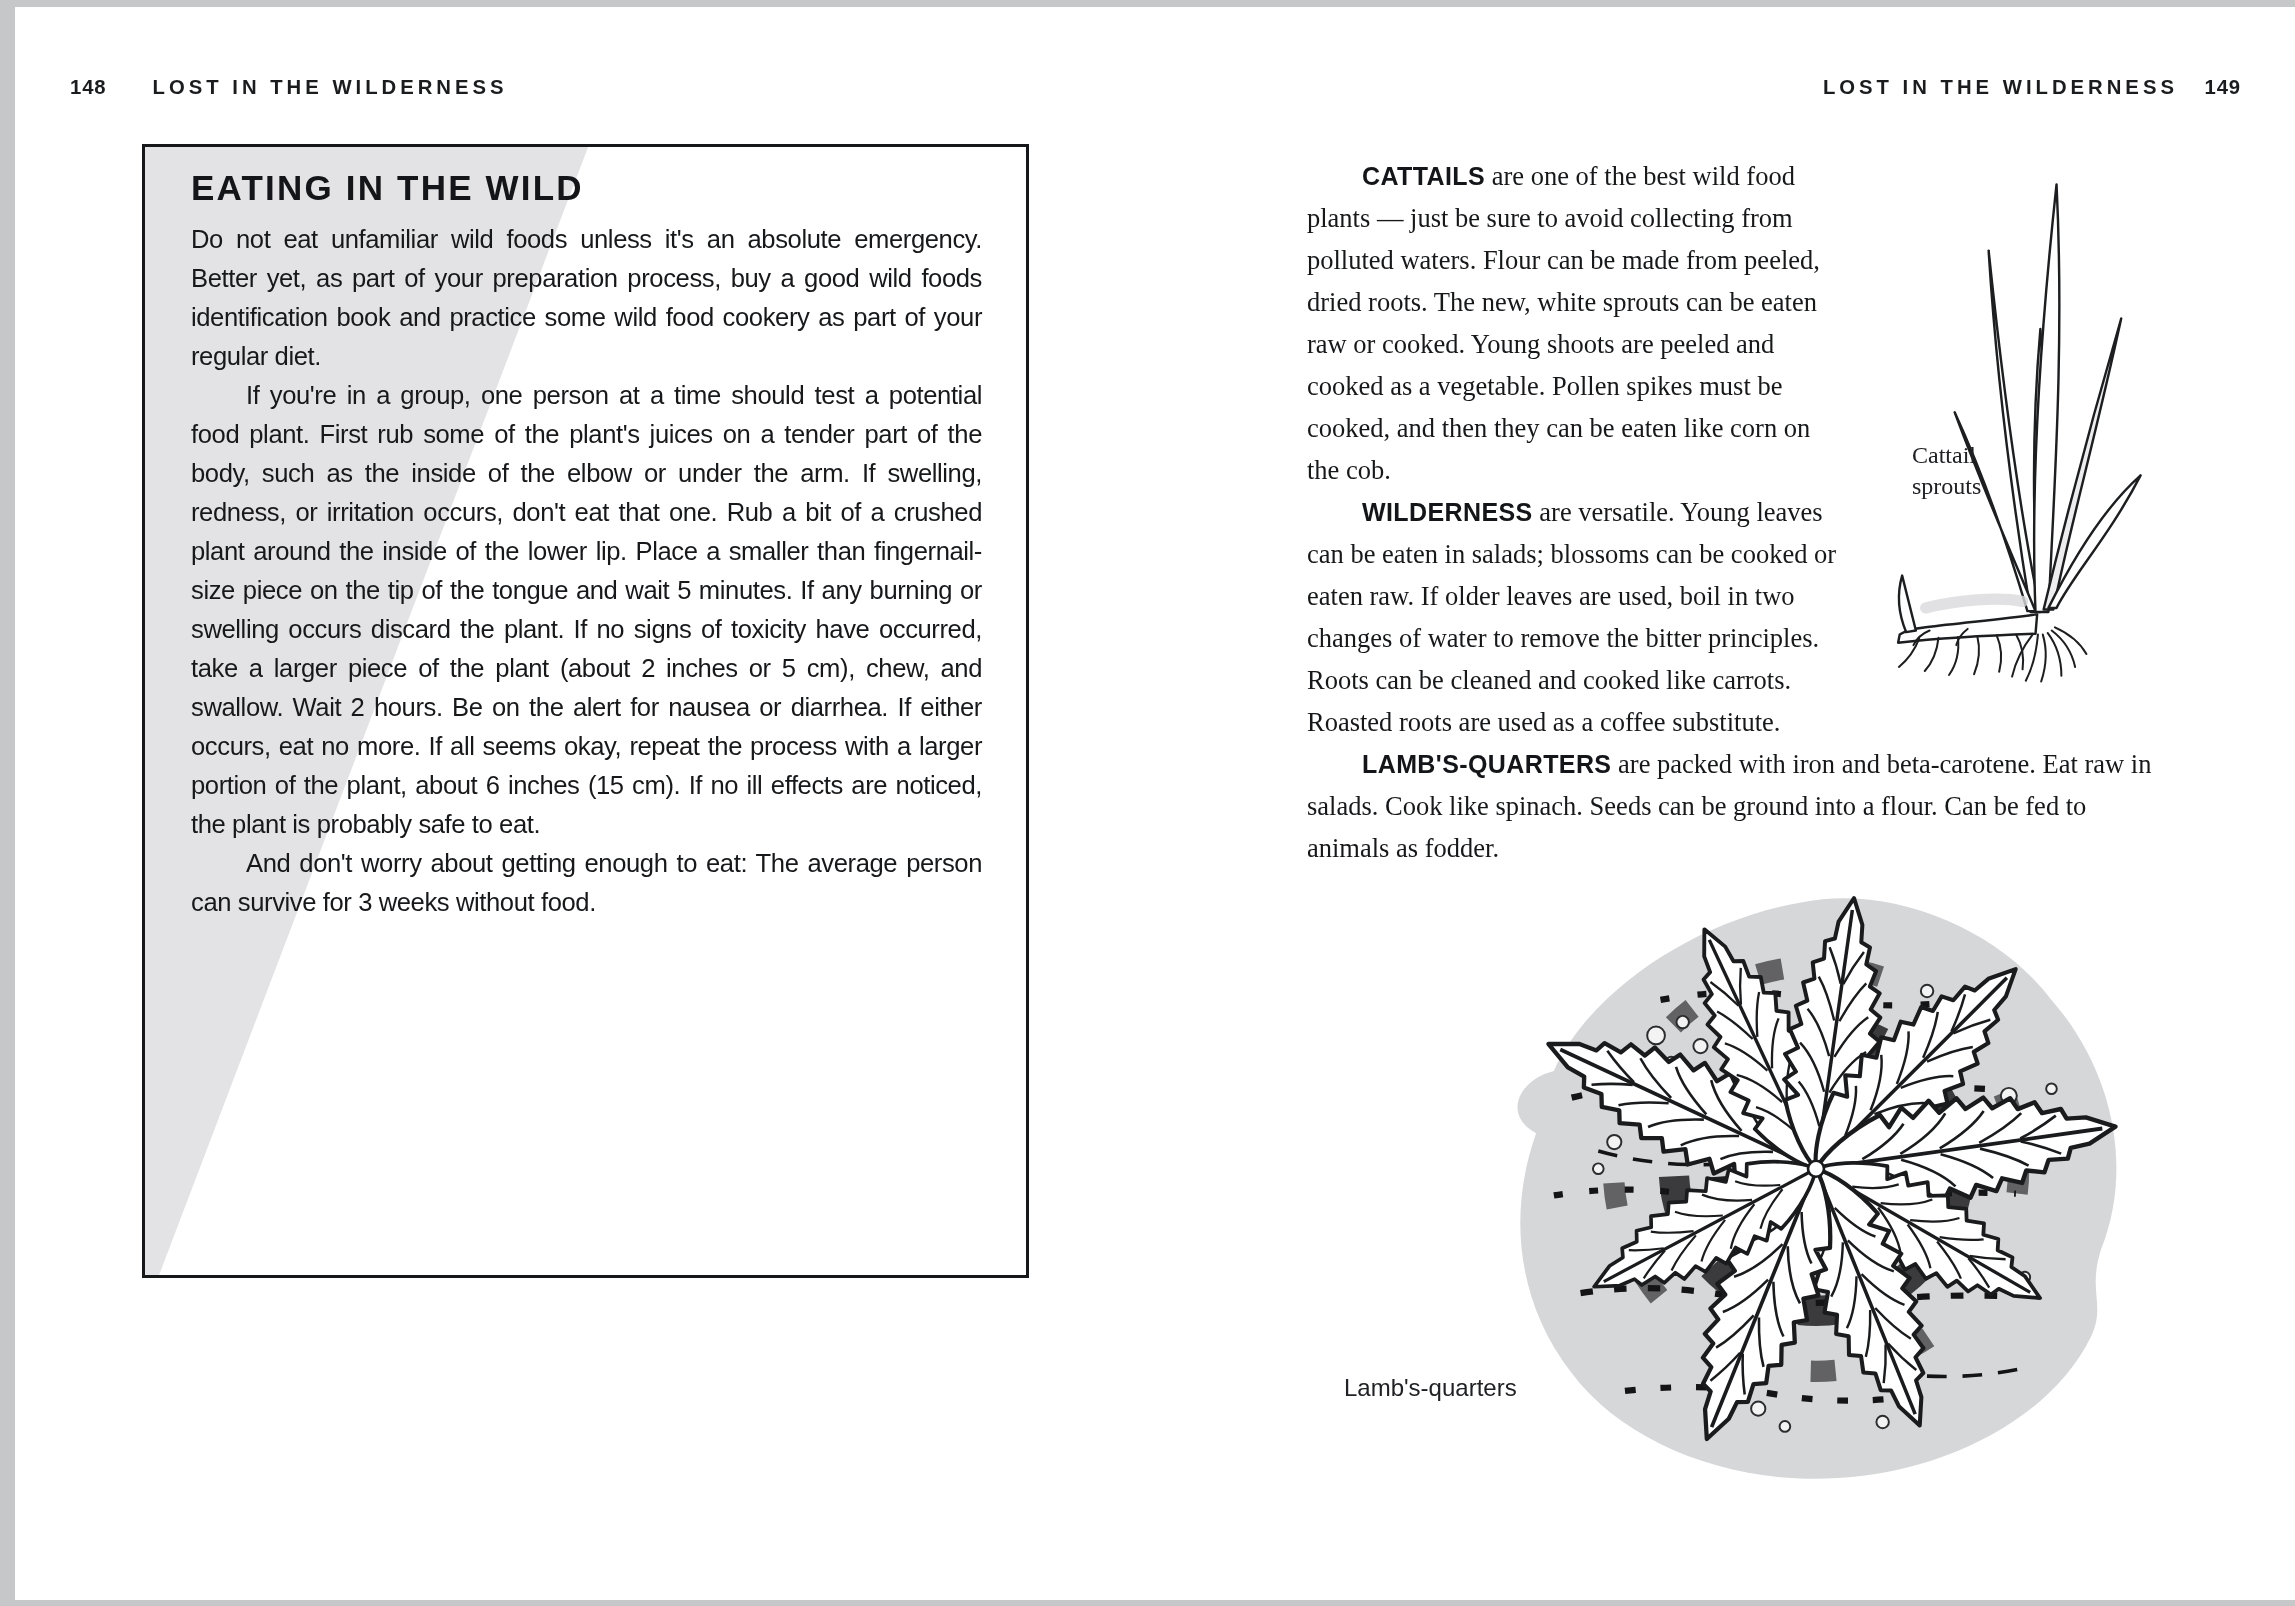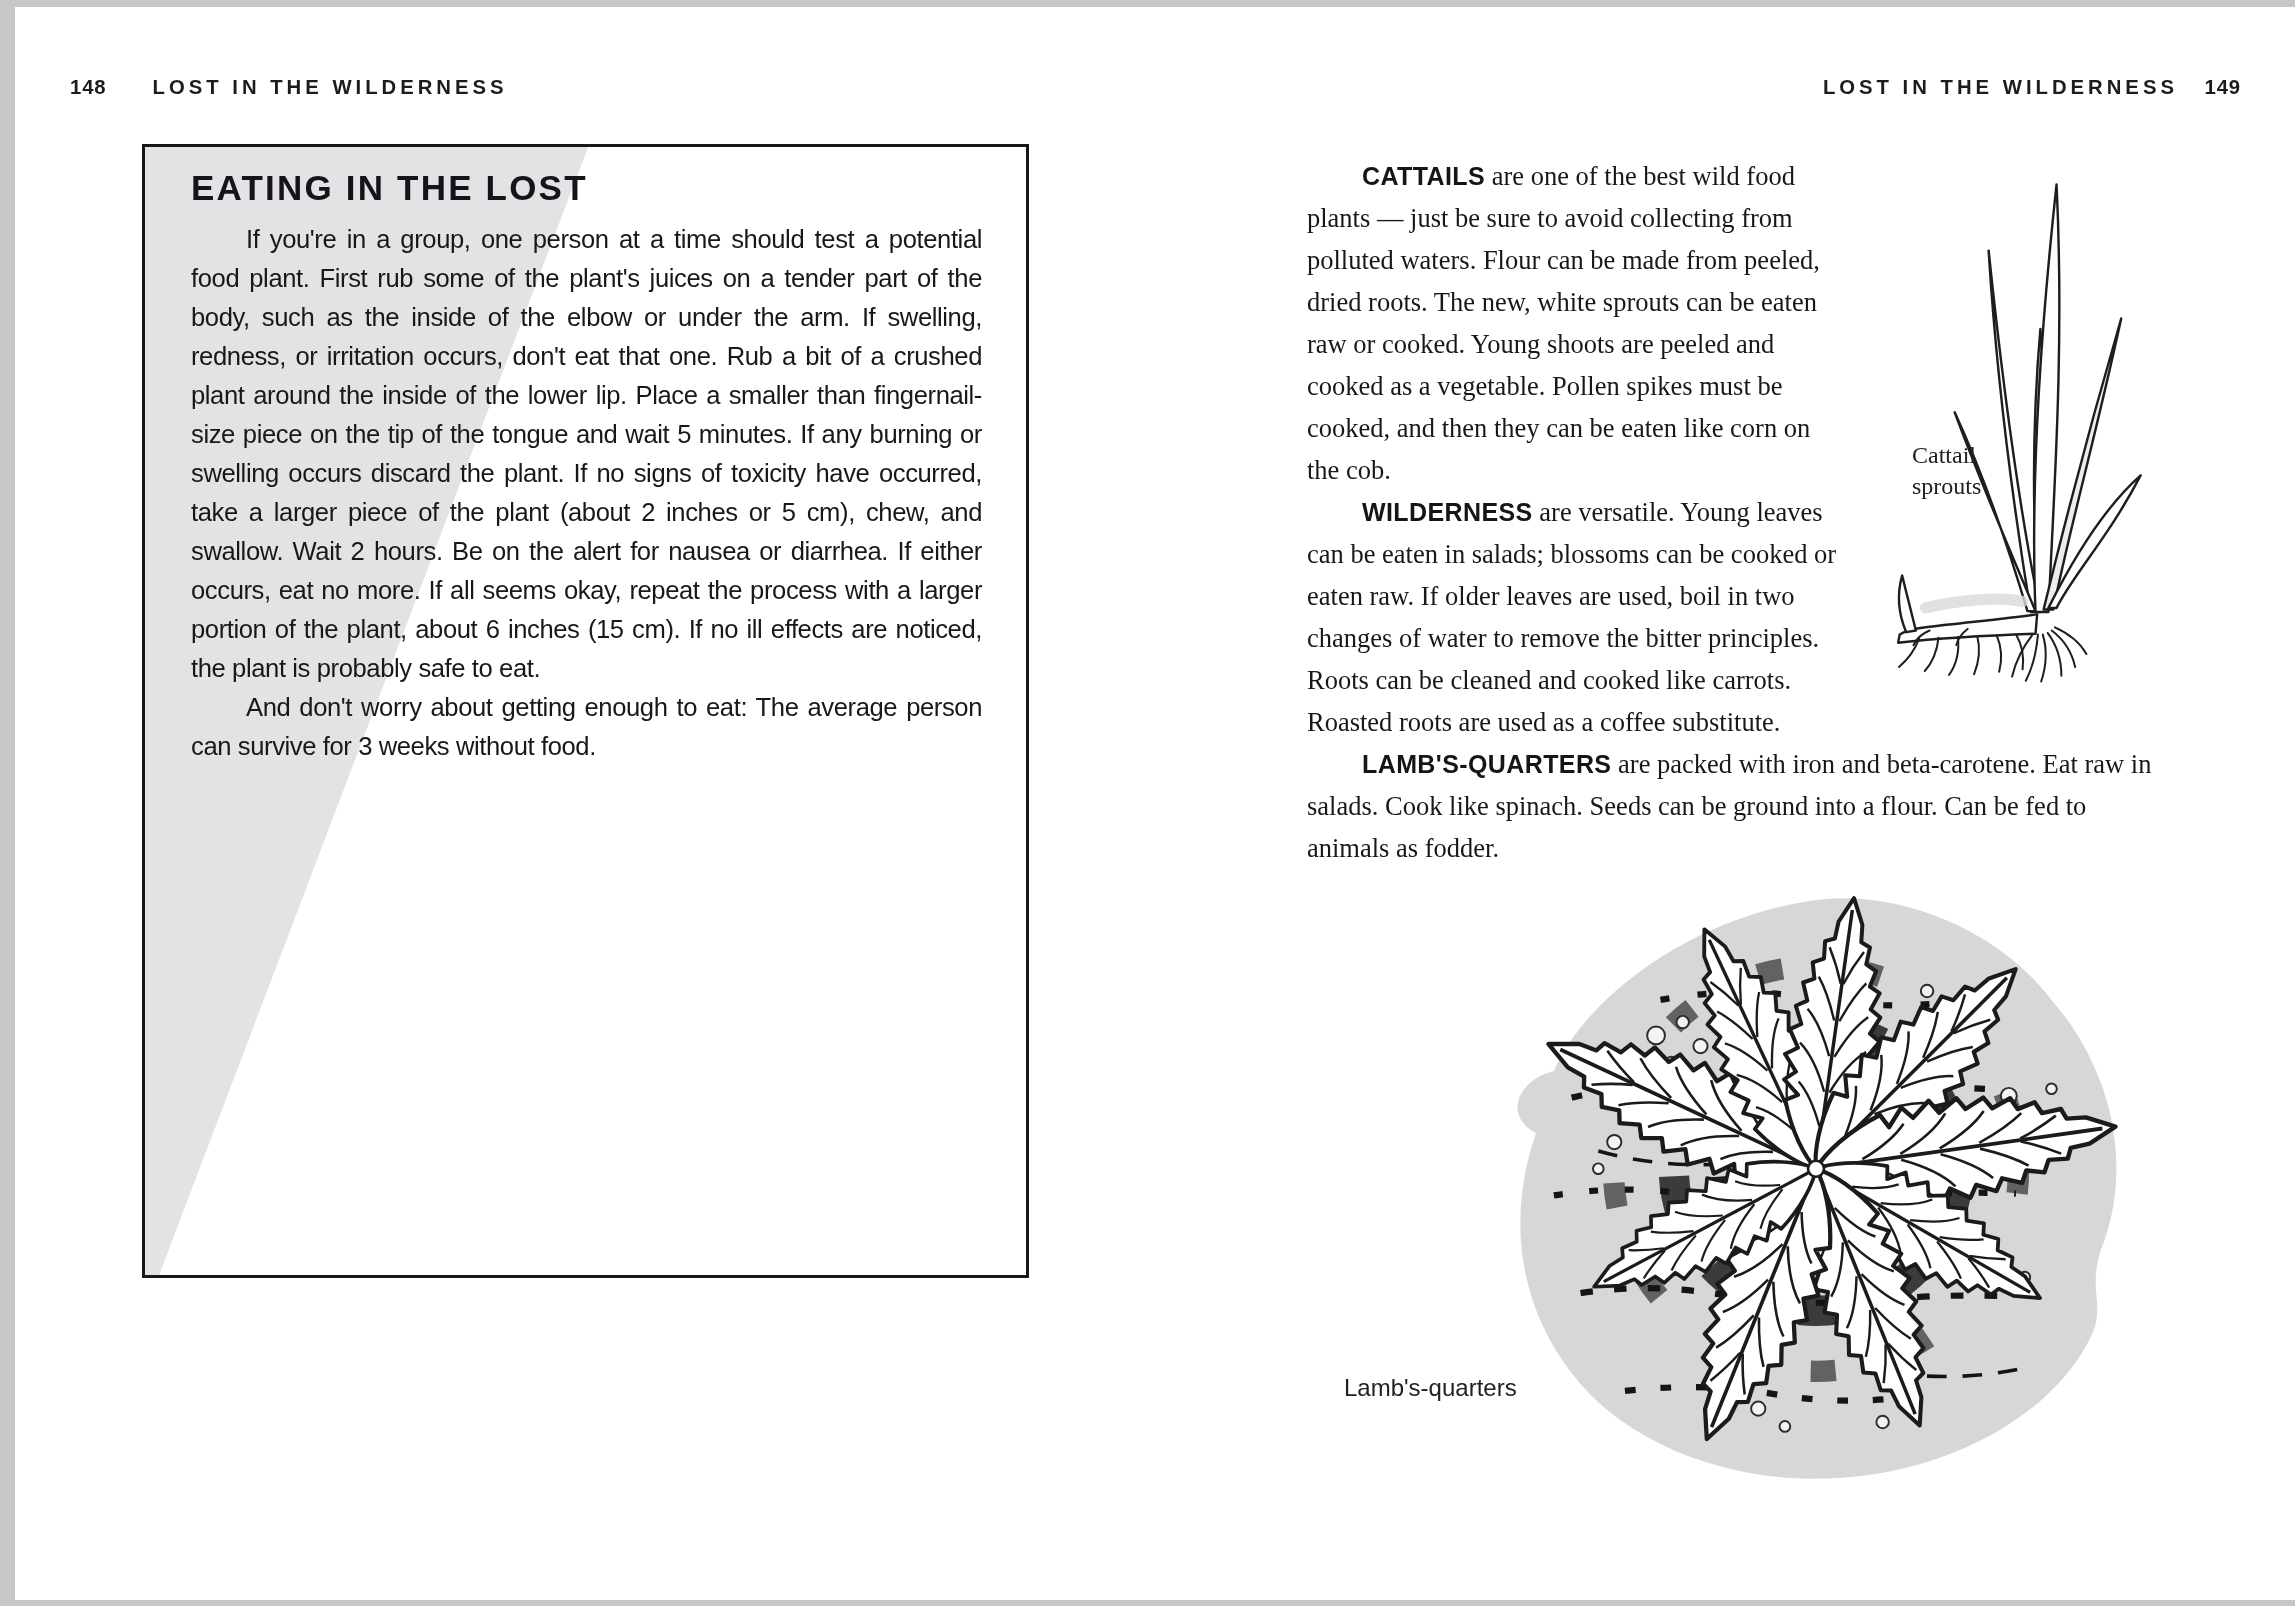--- a/index.html
+++ b/index.html
@@ -42,21 +42,22 @@
     <div class="hdr" id="hdr-left">
       <span class="pagenum">148</span><span class="title">LOST IN THE WILDERNESS</span>
     </div>
     <div class="hdr" id="hdr-right">
       <span class="title">LOST IN THE WILDERNESS</span><span class="pagenum">149</span>
     </div>
 
     <div id="feature-box">
       <div class="wedge"></div>
       <div id="box-inner">
-        <h2 id="box-title">EATING IN THE LOST</h2>
+        <h2 id="box-title">EATING IN THE WILD</h2>
+        <p class="box-para">Do not eat unfamiliar wild foods unless it's an absolute emergency. Better yet, as part of your preparation process, buy a good wild foods identification book and practice some wild food cookery as part of your regular diet.</p>
         <p class="box-para indent">If you're in a group, one person at a time should test a potential food plant. First rub some of the plant's juices on a tender part of the body, such as the inside of the elbow or under the arm. If swelling, redness, or irritation occurs, don't eat that one. Rub a bit of a crushed plant around the inside of the lower lip. Place a smaller than fingernail-size piece on the tip of the tongue and wait 5 minutes. If any burning or swelling occurs discard the plant. If no signs of toxicity have occurred, take a larger piece of the plant (about 2 inches or 5 cm), chew, and swallow. Wait 2 hours. Be on the alert for nausea or diarrhea. If either occurs, eat no more. If all seems okay, repeat the process with a larger portion of the plant, about 6 inches (15 cm). If no ill effects are noticed, the plant is probably safe to eat.</p>
         <p class="box-para indent">And don't worry about getting enough to eat: The average person can survive for 3 weeks without food.</p>
       </div>
     </div>
 
     <div id="right-text">
       <span id="cattail-float">
         <svg width="291" height="540" viewBox="0 0 360 660">
           <g fill="#ffffff" stroke="#1d1e20" stroke-width="3" stroke-linejoin="round">
             <path d="M200,565 C178,430 158,280 148,118 C166,290 186,440 212,565 Z"></path>

